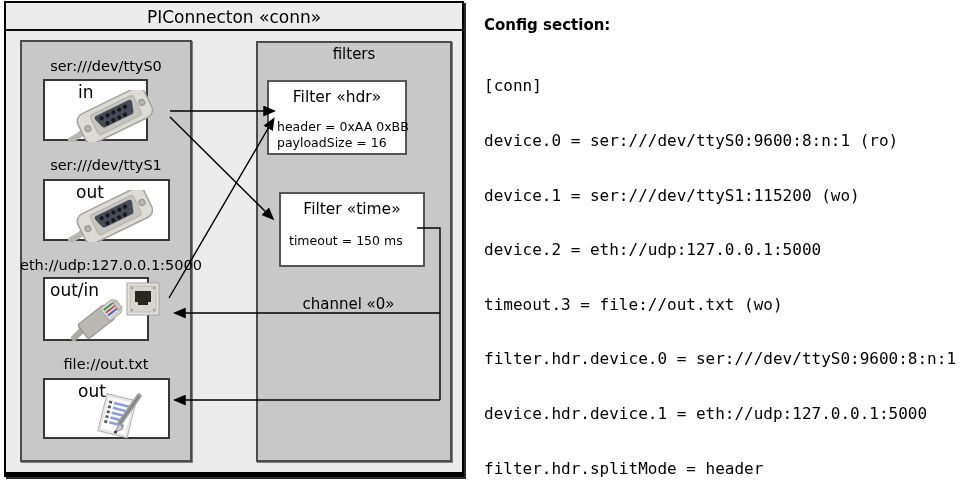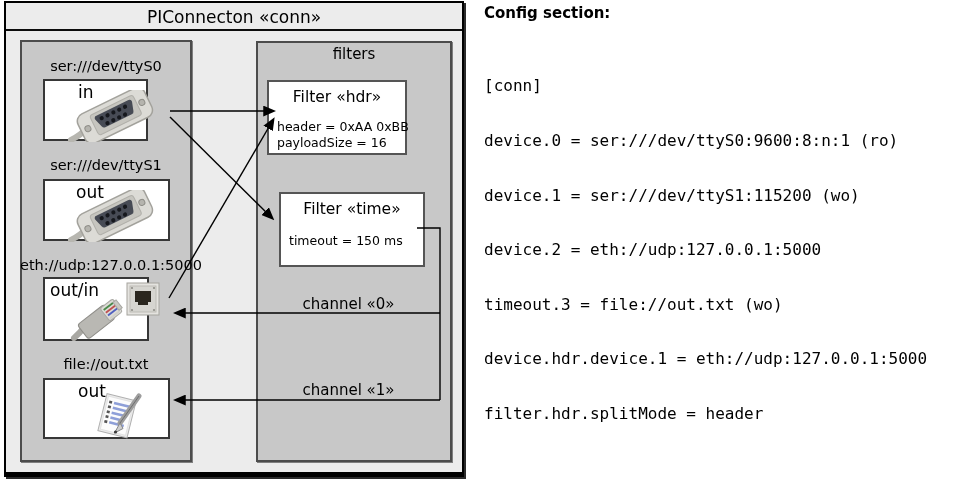--- a/index.html
+++ b/index.html
@@ -25,21 +25,21 @@
   
   .filter-box{box-sizing:border-box;background:#fff;border:2px solid #555;}
   .filter-title{margin-top:6px;text-align:center;font-size:15.5px;}
   .filter-attrs{margin:13px 0 0 8px;font-size:12.5px;line-height:16px;}
   .filter-attrs div{white-space:nowrap;}
   
   .channel-label{left:280px;width:137px;text-align:center;font-size:15px;white-space:nowrap;}
   
   #overlay{left:0;top:0;pointer-events:none;}
   
-  .config-heading{left:484px;top:4px;font-size:15px;font-weight:bold;
+  .config-heading{left:484px;top:16px;font-size:15px;font-weight:bold;
                   font-family:"DejaVu Sans",sans-serif;}
   .config-block{left:484px;top:41px;font-family:"DejaVu Sans Mono",monospace;
                 font-size:16px;line-height:18.2px;white-space:pre;}
 </style>
 </head>
 <body>
 
 <div id="stage">
 
   <div class="abs frame"></div>
@@ -158,21 +158,20 @@
   </div>
 
   <div class="abs filter-box" style="left:279px;top:192px;width:146px;height:75px">
     <div class="filter-title">Filter «time»</div>
     <div class="filter-attrs" style="margin-top:15px">
       <div>timeout = 150 ms</div>
     </div>
   </div>
 
   <div class="abs channel-label" style="top:295px">channel «0»</div>
-  <div class="abs channel-label" style="top:381px">channel «1»</div>
 
   <svg id="overlay" class="abs" width="964" height="484" viewBox="0 0 964 484">
     <defs>
       <marker id="arrow" viewBox="0 0 12 10" refX="9" refY="5" markerWidth="13" markerHeight="11" markerUnits="userSpaceOnUse" orient="auto">
         <path d="M0,0 L12,5 L0,10 z" fill="#000"></path>
       </marker>
     </defs>
     <g stroke="#000" stroke-width="1.4" fill="none">
       <line x1="170" y1="111" x2="273" y2="111" marker-end="url(#arrow)"></line>
       <line x1="170" y1="117" x2="272" y2="218" marker-end="url(#arrow)"></line>
@@ -183,20 +182,21 @@
     </g>
   </svg>
 
   <div class="abs config-heading">Config section:</div>
   <div class="abs config-block">
     <div>[conn]</div>
     <div>device.0 = ser:///dev/ttyS0:9600:8:n:1 (ro)</div>
     <div>device.1 = ser:///dev/ttyS1:115200 (wo)</div>
     <div>device.2 = eth://udp:127.0.0.1:5000</div>
     <div>timeout.3 = file://out.txt (wo)</div>
+    <div>filter.hdr.device.0 = ser:///dev/ttyS0:9600:8:n:1</div>
     <div>device.hdr.device.1 = eth://udp:127.0.0.1:5000</div>
     <div>filter.hdr.splitMode = header</div>
     
     
     
     
     
     
     
     

